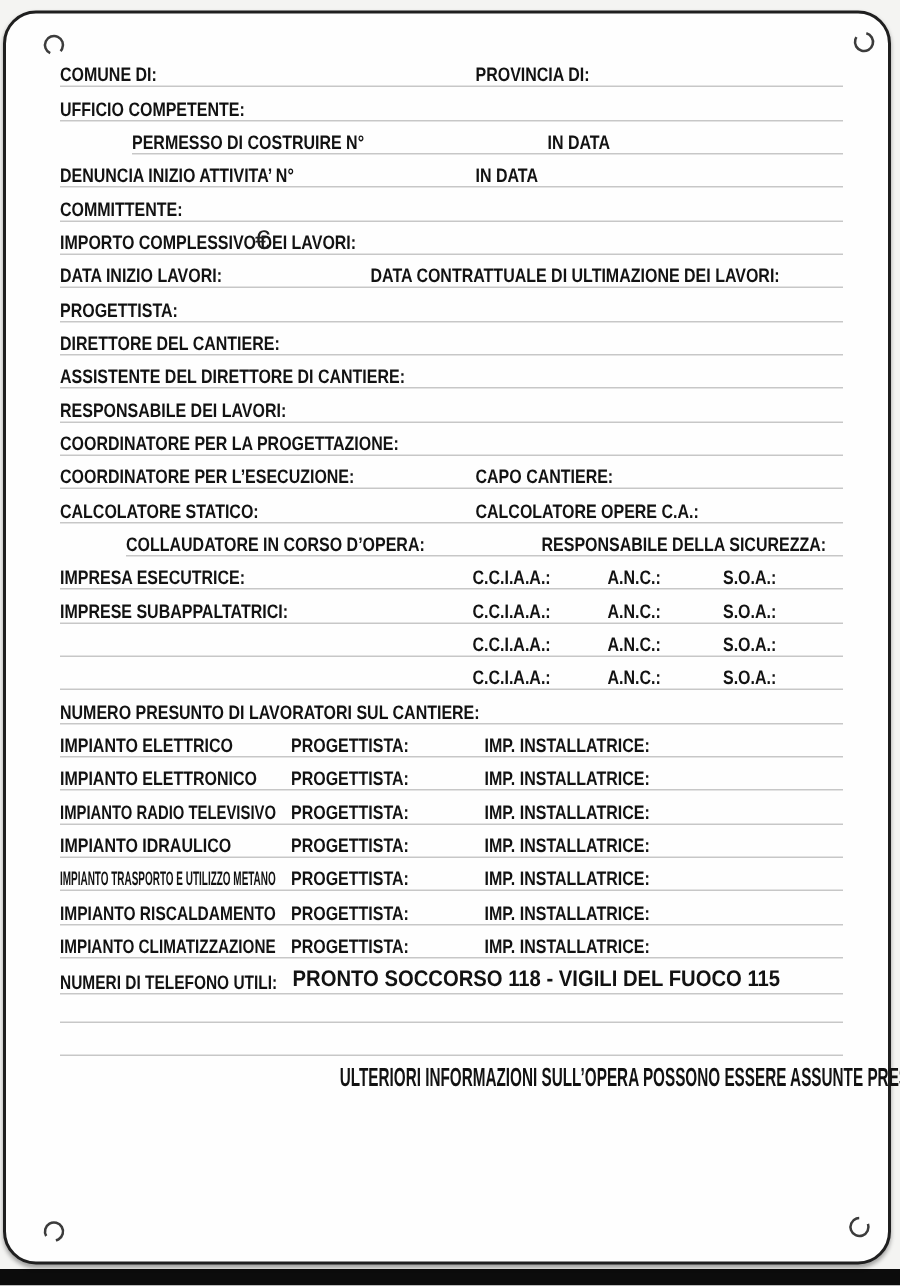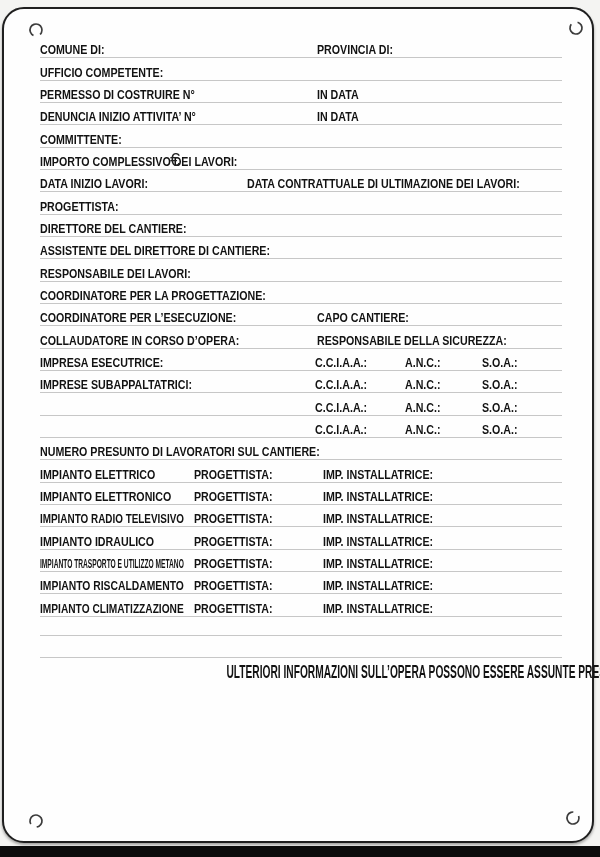--- a/index.html
+++ b/index.html
@@ -67,21 +67,21 @@
   <div class="content">
       <div class="row" style="height: 22.33px; text-align: right;">
         <span class="cell" style="left: 0px; transform: scaleX(0.82);">COMUNE DI:</span>
         <span class="cell" style="left: 277px; transform: scaleX(0.82);">PROVINCIA DI:</span>
         <div class="rule"></div>
       </div>
       <div class="row" style="height: 22.33px;">
         <span class="cell" style="left: 0px; transform: scaleX(0.82);">UFFICIO COMPETENTE:</span>
         <div class="rule"></div>
       </div>
-      <div class="row" style="height: 22.33px;">
+      <div class="row" style="height: 22.33px; margin-left: 48px;">
         <span class="cell" style="left: 0px; transform: scaleX(0.82);">PERMESSO DI COSTRUIRE N°</span>
         <span class="cell" style="left: 277px; transform: scaleX(0.82);">IN DATA</span>
         <div class="rule"></div>
       </div>
       <div class="row" style="height: 22.33px;">
         <span class="cell" style="left: 0px; transform: scaleX(0.82);">DENUNCIA INIZIO ATTIVITA’ N°</span>
         <span class="cell" style="left: 277px; transform: scaleX(0.82);">IN DATA</span>
         <div class="rule"></div>
       </div>
       <div class="row" style="height: 22.33px;">
@@ -117,20 +117,25 @@
       <div class="row" style="height: 22.33px;">
         <span class="cell" style="left: 0px; transform: scaleX(0.82);">COORDINATORE PER LA PROGETTAZIONE:</span>
         <div class="rule"></div>
       </div>
       <div class="row" style="height: 22.33px;">
         <span class="cell" style="left: 0px; transform: scaleX(0.82);">COORDINATORE PER L’ESECUZIONE:</span>
         <span class="cell" style="left: 277px; transform: scaleX(0.82);">CAPO CANTIERE:</span>
         <div class="rule"></div>
       </div>
       <div class="row" style="height: 22.33px;">
+        <span class="cell" style="left: 0px; transform: scaleX(0.82);">CALCOLATORE STATICO:</span>
+        <span class="cell" style="left: 277px; transform: scaleX(0.82);">CALCOLATORE OPERE C.A.:</span>
+        <div class="rule"></div>
+      </div>
+      <div class="row" style="height: 22.33px; margin-left: 44px;">
         <span class="cell" style="left: 0px; transform: scaleX(0.82);">COLLAUDATORE IN CORSO D’OPERA:</span>
         <span class="cell" style="left: 277px; transform: scaleX(0.82);">RESPONSABILE DELLA SICUREZZA:</span>
         <div class="rule"></div>
       </div>
       <div class="row" style="height: 22.33px;">
         <span class="cell" style="left: 0px; transform: scaleX(0.82);">IMPRESA ESECUTRICE:</span>
         <span class="cell" style="left: 275px; transform: scaleX(0.82);">C.C.I.A.A.:</span>
         <span class="cell" style="left: 365px; transform: scaleX(0.82);">A.N.C.:</span>
         <span class="cell" style="left: 442px; transform: scaleX(0.82);">S.O.A.:</span>
         <div class="rule"></div>
@@ -191,20 +196,25 @@
       <div class="row" style="height: 22.33px;">
         <span class="cell" style="left: 0px; transform: scaleX(0.79558);">IMPIANTO RISCALDAMENTO</span>
         <span class="cell" style="left: 154px; transform: scaleX(0.82);">PROGETTISTA:</span>
         <span class="cell" style="left: 283px; transform: scaleX(0.82);">IMP. INSTALLATRICE:</span>
         <div class="rule"></div>
       </div>
       <div class="row" style="height: 22.33px;">
         <span class="cell" style="left: 0px; transform: scaleX(0.782609);">IMPIANTO CLIMATIZZAZIONE</span>
         <span class="cell" style="left: 154px; transform: scaleX(0.82);">PROGETTISTA:</span>
         <span class="cell" style="left: 283px; transform: scaleX(0.82);">IMP. INSTALLATRICE:</span>
+        <div class="rule"></div>
+      </div>
+      <div class="row" style="height: 24px;">
+        <span class="cell" style="left: 0px; transform: scaleX(0.79235);">NUMERI DI TELEFONO UTILI:</span>
+        <span class="cell phone" style="left: 155px; transform: scaleX(0.9);">PRONTO SOCCORSO 118 - VIGILI DEL FUOCO 115</span>
         <div class="rule"></div>
       </div>
       <div class="row" style="height: 19px;">
         <div class="rule"></div>
       </div>
       <div class="row" style="height: 22px;">
         <div class="rule"></div>
       </div>
       <div class="row notice-row" style="height: 28px;"><span class="cell notice" style="transform: scaleX(0.582307);">ULTERIORI INFORMAZIONI SULL’OPERA POSSONO ESSERE ASSUNTE PRESSO L’UFFICIO COMPETENTE</span></div>
     </div>

